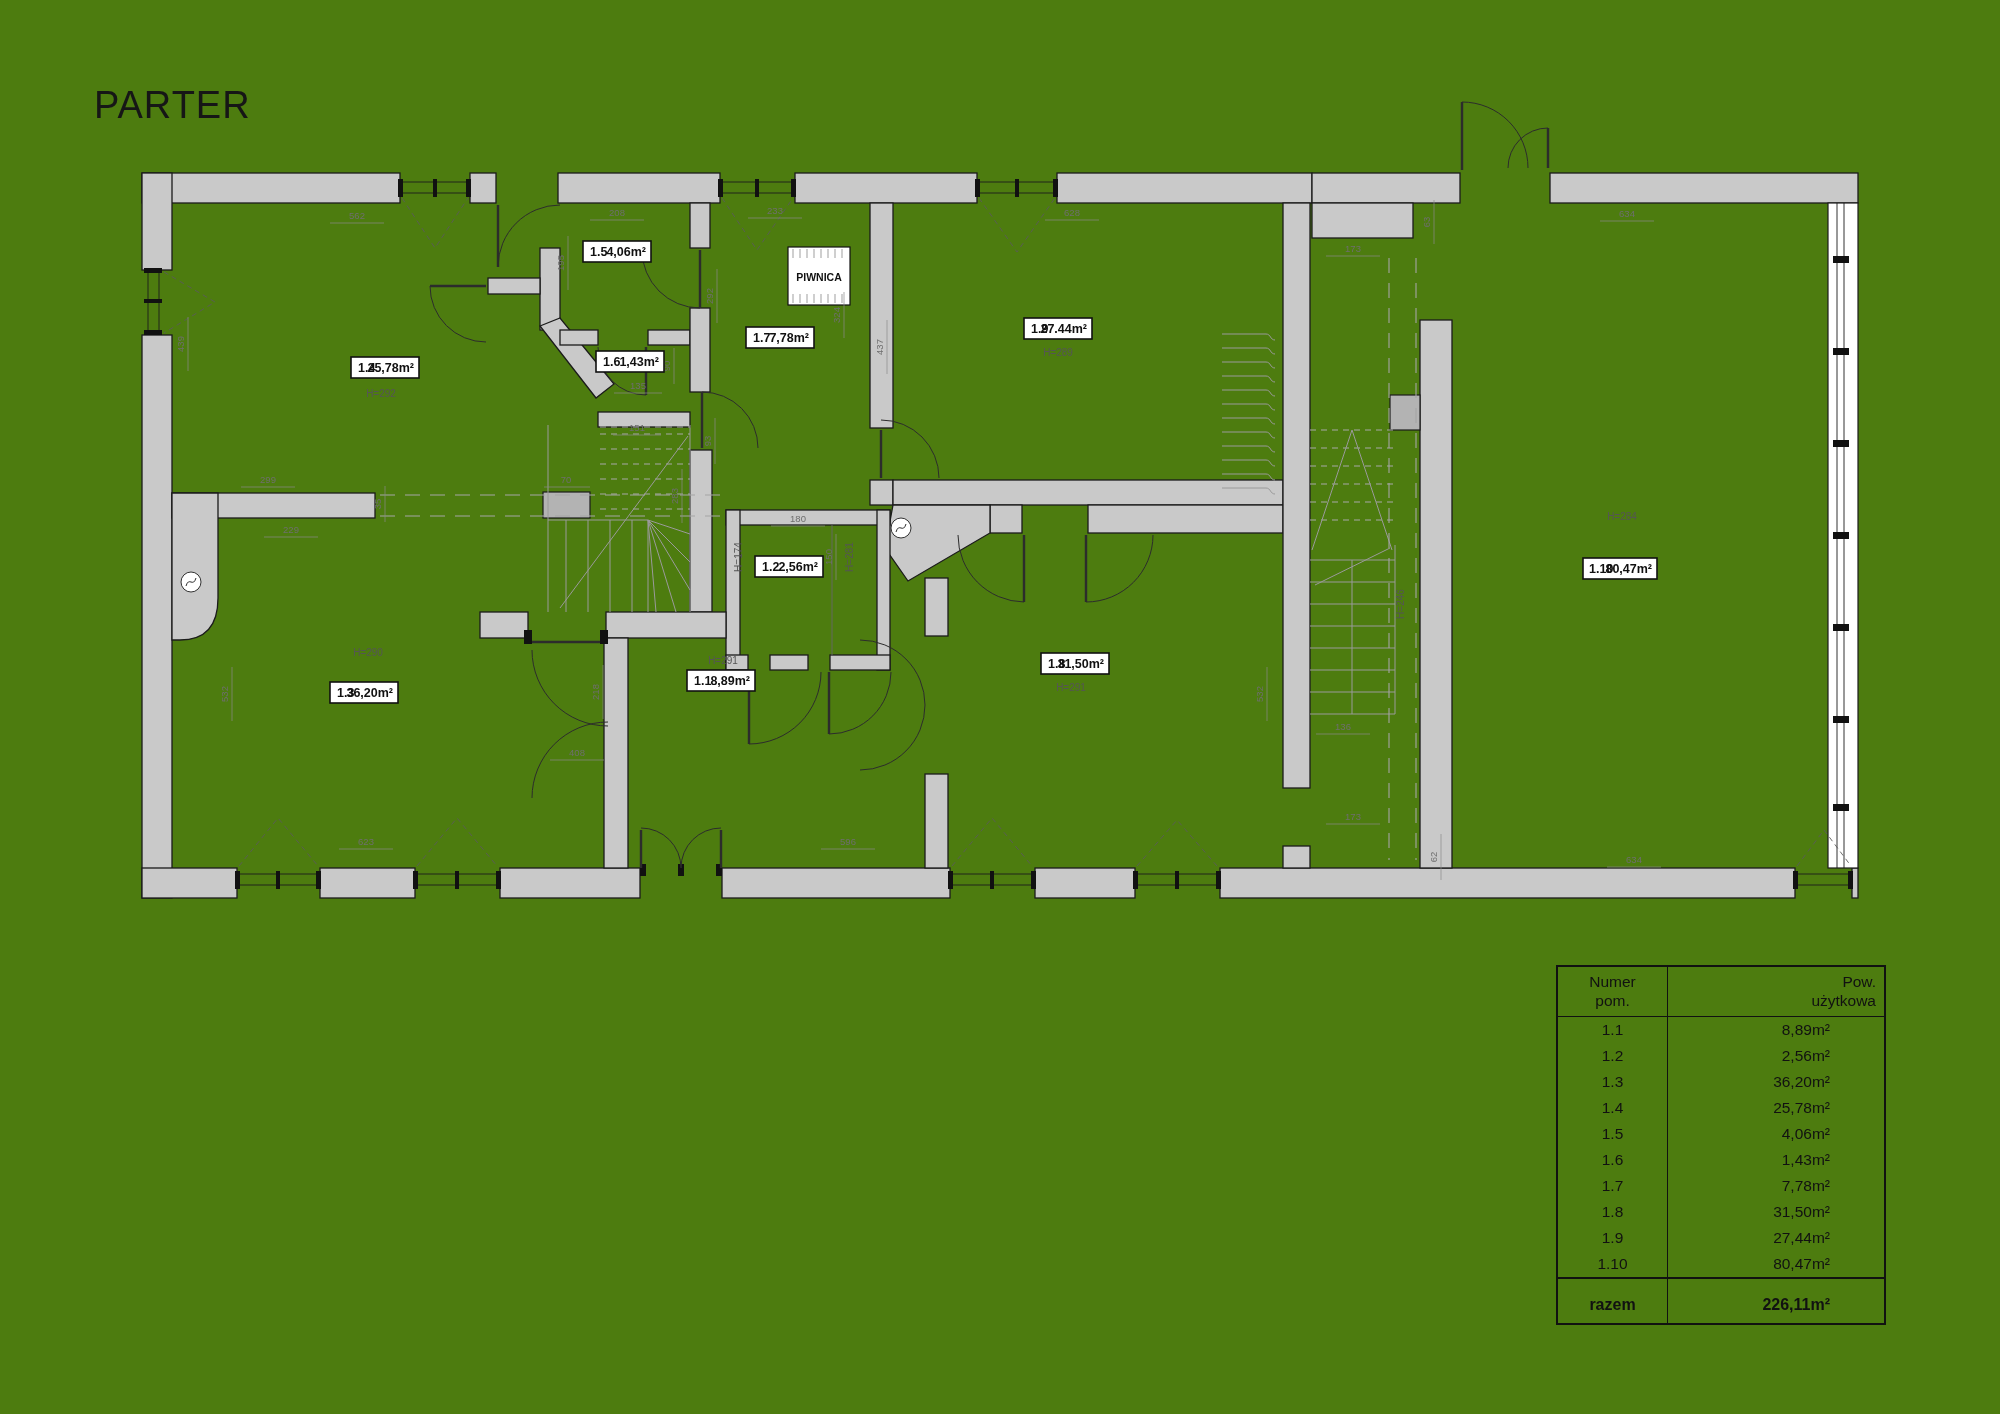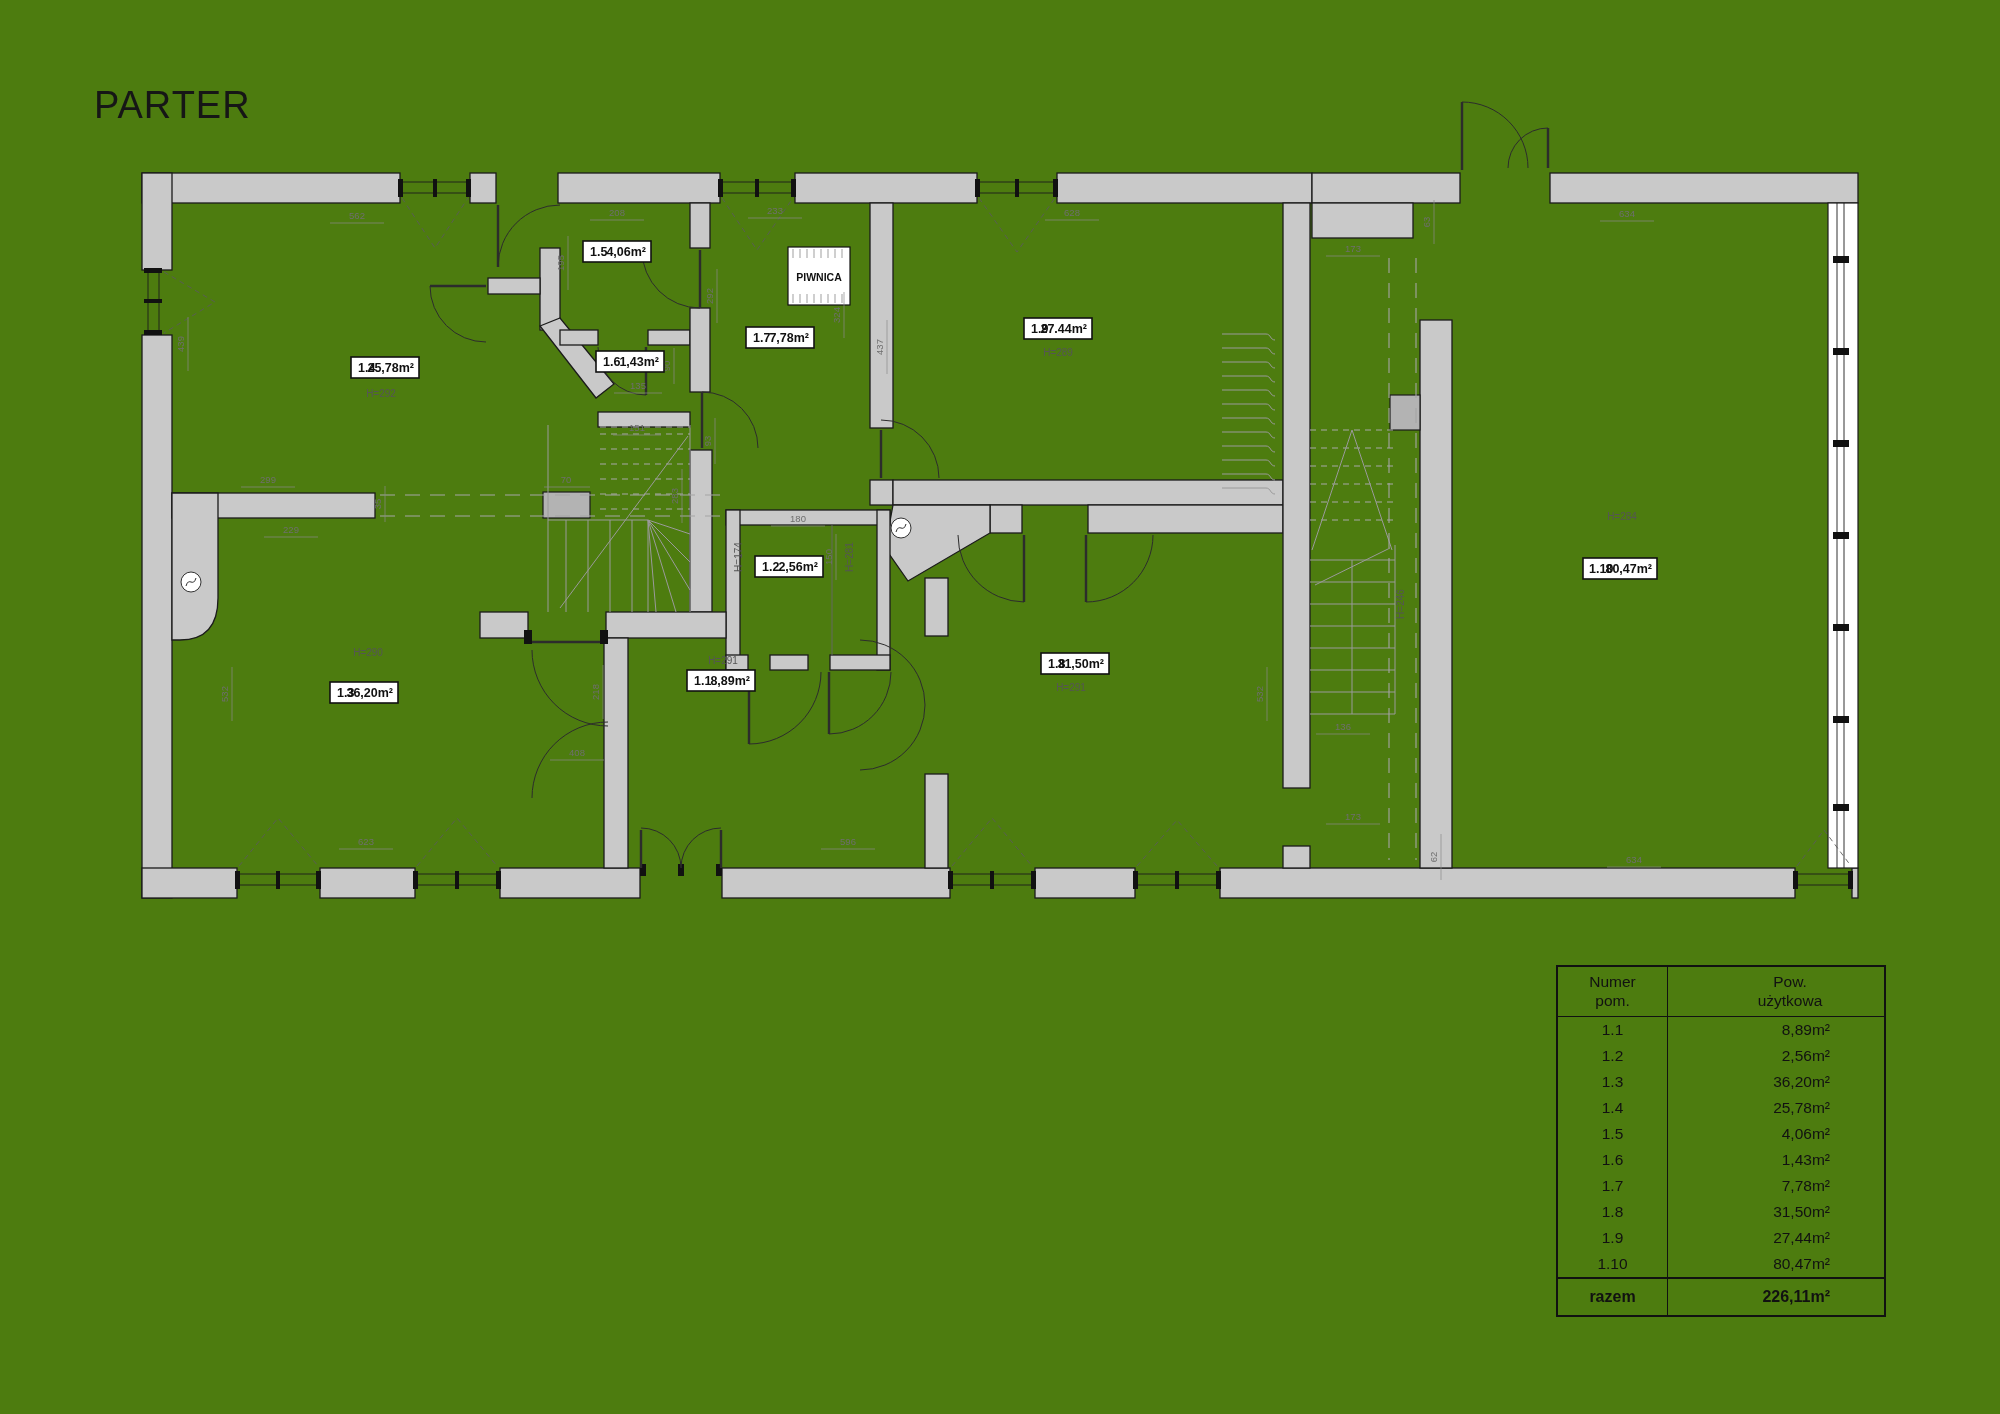--- a/index.html
+++ b/index.html
@@ -28,21 +28,21 @@
   .meter{fill:#fff;stroke:#333;stroke-width:1;}
   
   .tbl{position:absolute;left:1556px;top:965px;width:326px;border:2px solid #111;font-size:15.5px;}
   .trow{display:grid;grid-template-columns:110px 1fr;}
   .thead{border-bottom:1.5px solid #111;gap:28px;}
   .thead .c{padding:5px 0;text-align:center;line-height:1.25;}
   .c1{border-right:1.5px solid #111;text-align:center;}
   .c2{text-align:right;padding-right:54px;}
   .drow .c1,.drow .c2{padding-top:4px;padding-bottom:4px;}
   .trazem{border-top:2px solid #111;font-weight:bold;font-size:16px;}
-  .trazem .c1,.trazem .c2{padding-top:9px;padding-bottom:9px;}
+  .trazem .c1,.trazem .c2{padding-top:17px;padding-bottom:9px;}
 </style>
 </head>
 <body>
 
 <div class="page">
   <div class="title">PARTER</div>
 
   <svg width="2000" height="1414" viewBox="0 0 2000 1414">
 
     <g>
@@ -584,21 +584,21 @@
         </g>
     </g>
   </svg>
 
   <div class="tbl">
     <div class="trow thead">
       <div class="c c1">
         <span>Numer</span><br>
         <span>pom.</span>
       </div>
-      <div class="c c2" style="text-align:center;padding-right:0;">
+      <div class="c c2" style="text-align:right;padding-right:8px;">
         <span>Pow.</span><br>
         <span>użytkowa</span>
       </div>
     </div>
     <div class="trow drow">
         <div class="c1">1.1</div>
         <div class="c2">8,89m²</div>
       </div>
     <div class="trow drow">
         <div class="c1">1.2</div>

